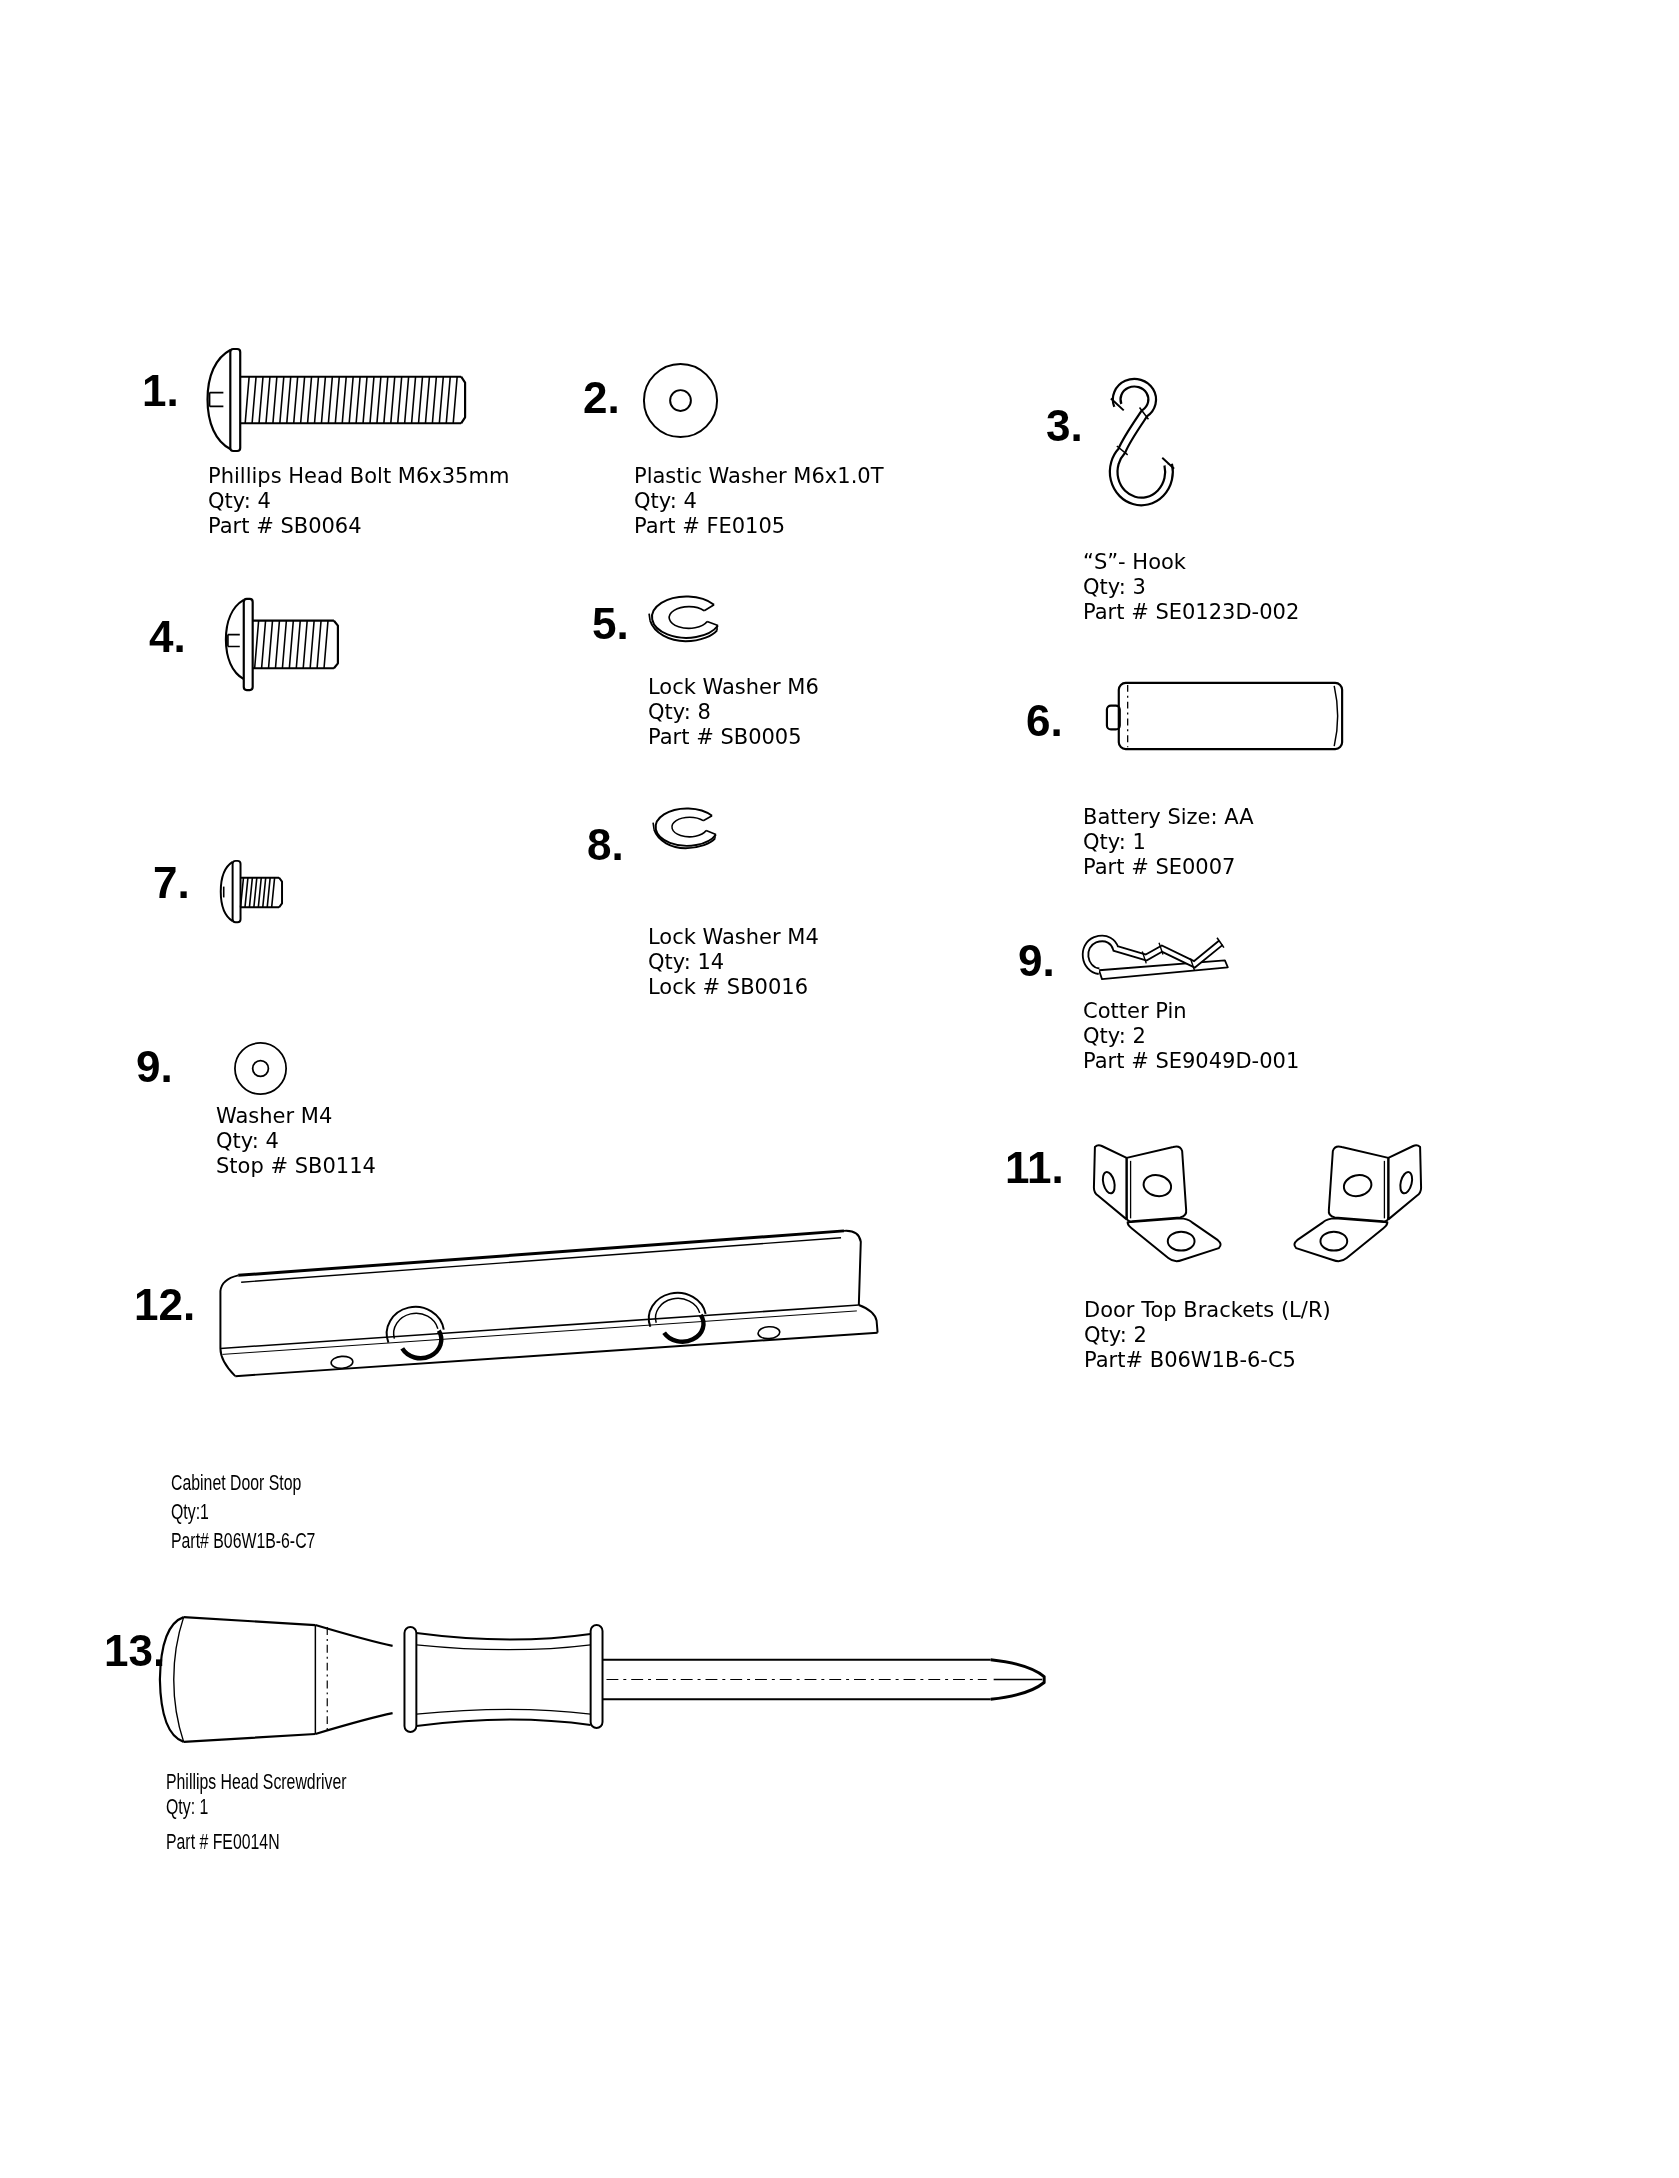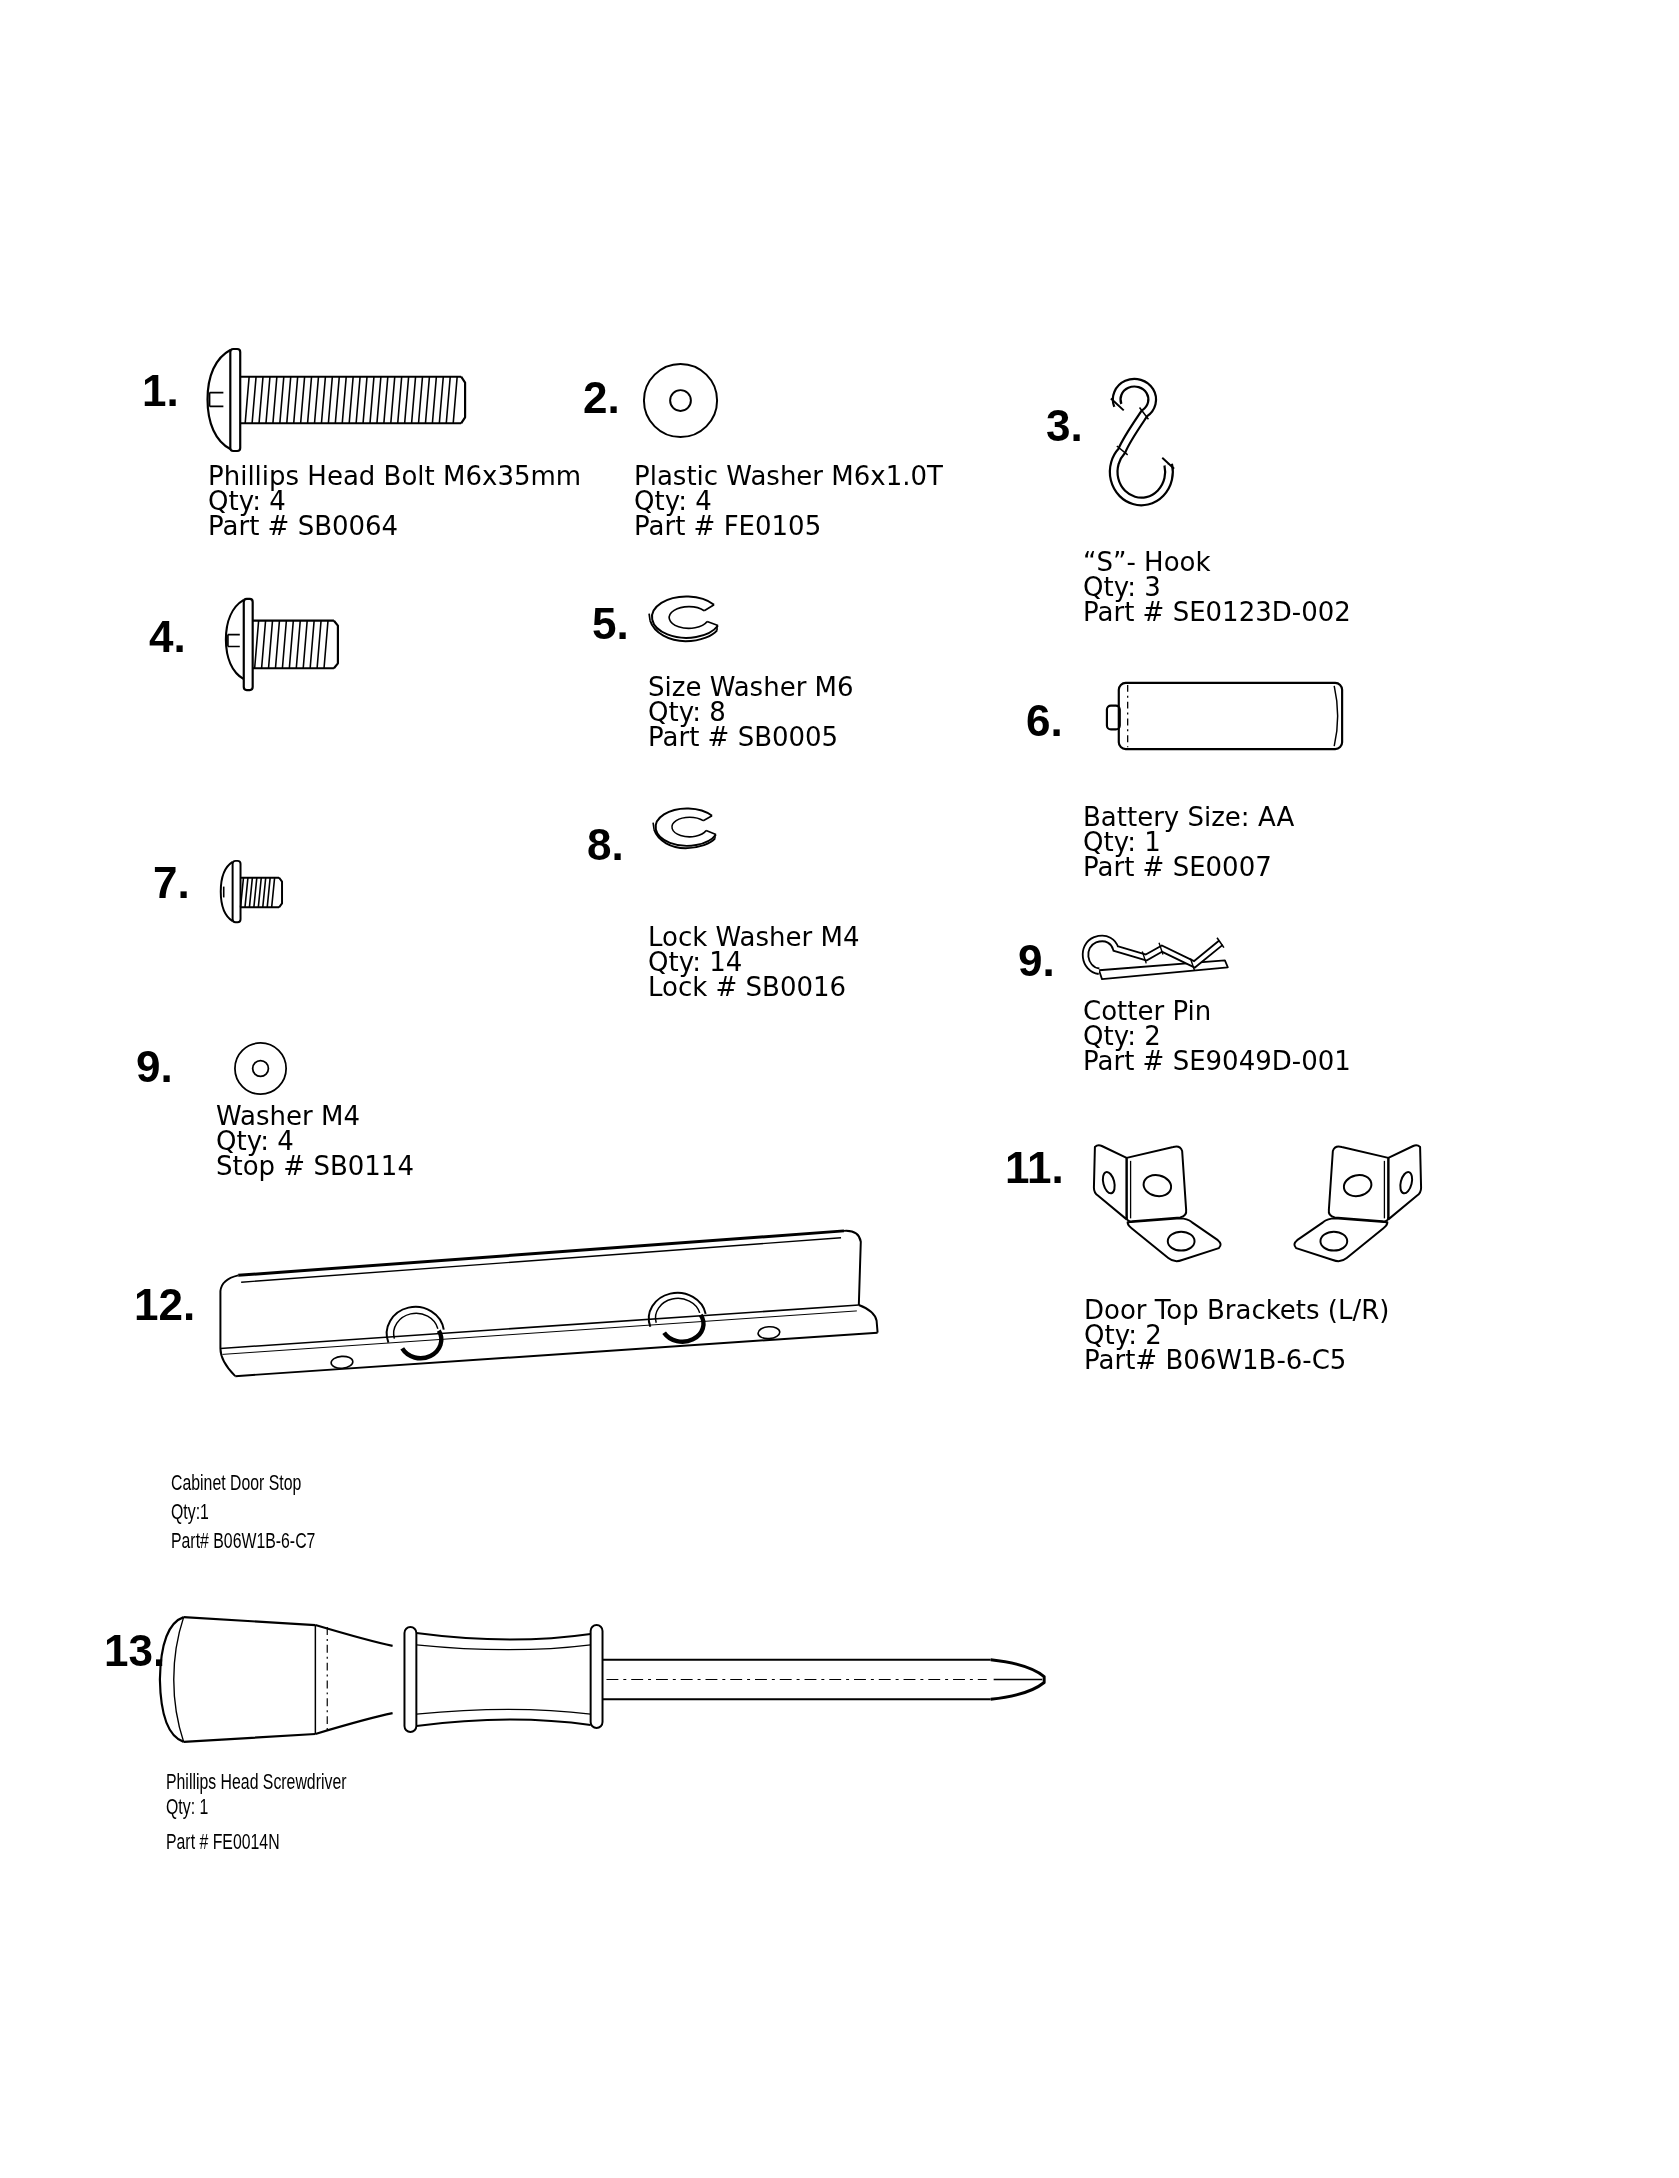--- a/index.html
+++ b/index.html
@@ -7,21 +7,21 @@
   #page {
     position:relative; width:1679px; height:2178px;
     background:#ffffff; overflow:hidden;
     font-family:"DejaVu Sans", sans-serif; color:#000;
   }
   .num {
     position:absolute; font-family:"Liberation Sans", sans-serif;
     font-weight:bold; font-size:44px; line-height:1; color:#000; white-space:nowrap;
   }
   .cap {
-    position:absolute; font-size:26px; line-height:25px; color:#000; white-space:nowrap;
+    position:absolute; font-size:21px; line-height:25px; color:#000; white-space:nowrap;
   }
   .cap .l { white-space:nowrap; }
   .art { position:absolute; }
   
   .cond {
     font-family:"Liberation Sans", sans-serif; font-size:22px;
     transform:scaleX(0.72); transform-origin:left top;
   }
   .lh29 { line-height:29px; }
   .gap10 { margin-top:10px; }
@@ -96,21 +96,21 @@
   <svg class="art" style="left:644px;top:592px" width="85" height="63" viewBox="0 0 86 64">
     <g stroke="#000" fill="none" stroke-width="2" stroke-linejoin="round">
       <path d="M71 13 A35 21 0 1 0 75 34"></path>
       <path d="M61 19 A20 11 0 1 0 64 30" stroke-width="1.7"></path>
       <path d="M71 13 L61 19 M75 34 L64 30" stroke-width="1.7"></path>
       <path d="M6 29 C10 42 26 50 42 50 C58 50 70 44 74 39"></path>
       <path d="M5 22 L6 29 M74 34 L74 39" stroke-width="1.7"></path>
     </g>
   </svg>
   <div class="cap" style="left:648px;top:675px">
-    <div class="l">Size Washer M6</div>
+    <div class="l">Lock Washer M6</div>
     <div class="l">Qty: 8</div>
     <div class="l">Part # SB0005</div>
   </div>
 
   <div class="num" style="left:1026px;top:699px">6.</div>
   <svg class="art" style="left:1097px;top:675px" width="259" height="84" viewBox="0 0 262 85">
     <g stroke="#000" fill="none" stroke-width="2.2">
       <rect x="22" y="8" width="226" height="67" rx="7"></rect>
       <rect x="10" y="31" width="13" height="24" rx="4"></rect>
       <path d="M31 10 L31 73" stroke-width="1.3" stroke-dasharray="7 4 2 4"></path>

